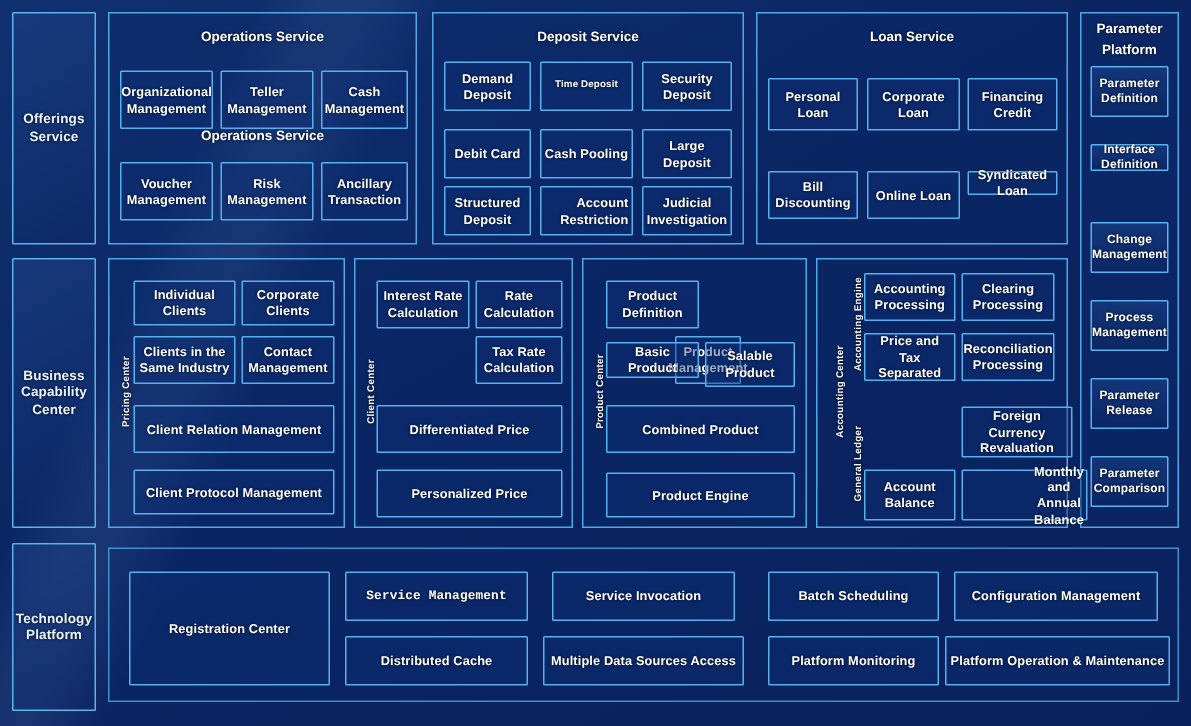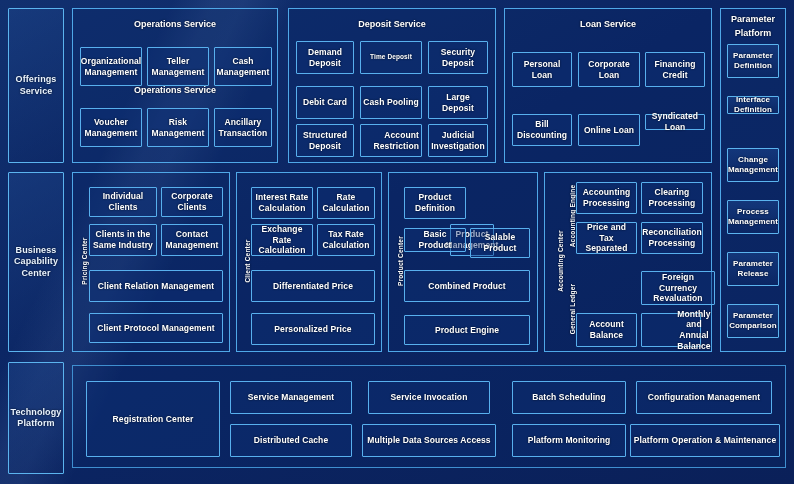--- a/index.html
+++ b/index.html
@@ -197,21 +197,20 @@
 
   <div class="box sub" style="left:89px;  top:270px; width:134px; height:32px;">Client Relation Management</div>
   <div class="box sub" style="left:89px;  top:313px; width:134px; height:30px;">Client Protocol Management</div>
 
   <div class="panel" style="left:236px; top:172px; width:146px; height:180px;"></div>
   <div class="vlabel" style="left:219px; top:255px; width:56px; height:12px;">Client Center</div>
 
   <div class="box sub" style="left:251px; top:187px; width:62px; height:32px;">Interest Rate Calculation</div>
   <div class="box sub" style="left:317px; top:187px; width:58px; height:32px;">Rate Calculation</div>
 
-  <div class="box sub" style="left:251px; top:224px; width:62px; height:32px;">Exchange Rate Calculation</div>
   <div class="box sub" style="left:317px; top:224px; width:58px; height:32px;">Tax Rate Calculation</div>
 
   <div class="box sub" style="left:251px; top:270px; width:124px; height:32px;">Differentiated Price</div>
   <div class="box sub" style="left:251px; top:313px; width:124px; height:32px;">Personalized Price</div>
 
   <div class="panel" style="left:388px; top:172px; width:150px; height:180px;"></div>
   <div class="vlabel" style="left:371px; top:255px; width:58px; height:12px;">Product Center</div>
 
   <div class="box sub" style="left:404px; top:187px; width:62px; height:32px;">Product Definition</div>
   <div class="box sub" style="left:450px; top:187px; width:44px; height:32px;margin-top:37px;">Product Management</div>
@@ -229,27 +228,27 @@
 
   <div class="box sub" style="left:576px; top:182px; width:61px; height:32px;">Accounting Processing</div>
   <div class="box sub" style="left:641px; top:182px; width:62px; height:32px;">Clearing Processing</div>
 
   <div class="box sub" style="left:576px; top:222px; width:61px; height:32px;">Price and Tax Separated</div>
   <div class="box sub" style="left:641px; top:222px; width:62px; height:32px;">Reconciliation Processing</div>
 
   <div class="box sub" style="left:641px; top:271px; width:74px; height:34px;">Foreign Currency Revaluation</div>
 
   <div class="box sub" style="left:576px; top:313px; width:61px; height:34px;">Account Balance</div>
-  <div class="box sub" style="left:641px; top:313px; width:60px; height:34px;padding-left:48px;">Monthly and Annual Balance</div>
+  <div class="box sub" style="left:641px; top:313px; width:84px; height:34px;padding-left:48px;">Monthly and Annual Balance</div>
 
   <div class="panel thin" style="left:72px; top:365px; width:714px; height:103px;"></div>
 
   <div class="box sub" style="left:86px;  top:381px; width:134px; height:76px;">Registration Center</div>
 
-  <div class="box sub" style="left:230px; top:381px; width:122px; height:33px;">Service Management</div>
+  <div class="box sub" style="left:230px; top:381px; width:122px; height:33px;font-family:Liberation Mono, monospace;">Service Management</div>
   <div class="box sub" style="left:230px; top:424px; width:122px; height:33px;">Distributed Cache</div>
 
   <div class="box sub" style="left:368px; top:381px; width:122px; height:33px;">Service Invocation</div>
   <div class="box sub" style="left:362px; top:424px; width:134px; height:33px;">Multiple Data Sources Access</div>
 
   <div class="box sub" style="left:512px; top:381px; width:114px; height:33px;">Batch Scheduling</div>
   <div class="box sub" style="left:512px; top:424px; width:114px; height:33px;">Platform Monitoring</div>
 
   <div class="box sub" style="left:636px; top:381px; width:136px; height:33px;">Configuration Management</div>
   <div class="box sub" style="left:630px; top:424px; width:150px; height:33px;">Platform Operation &amp; Maintenance</div>

